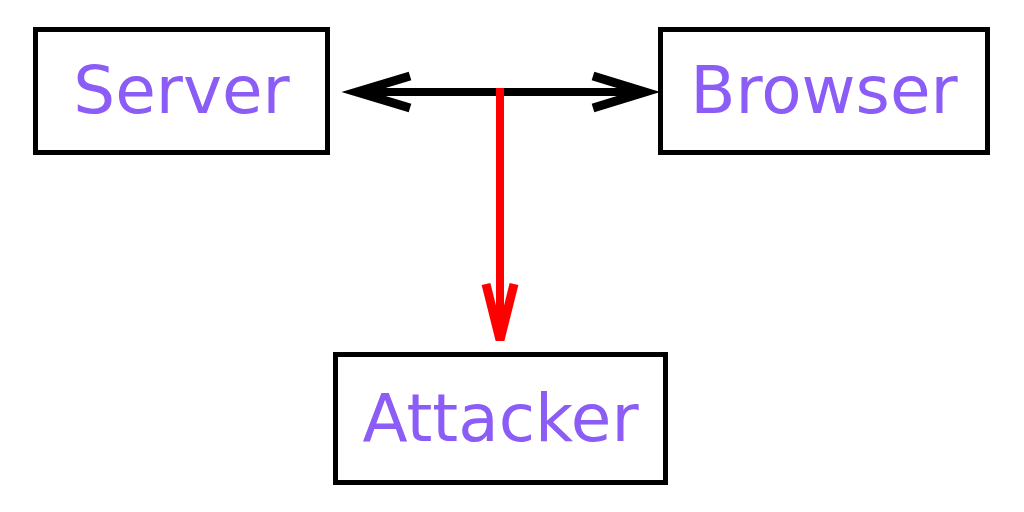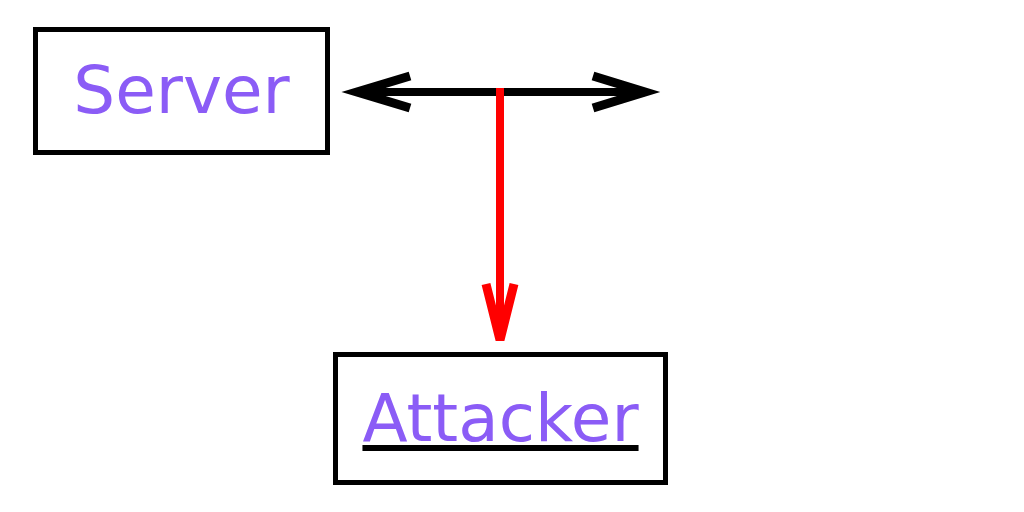--- a/index.html
+++ b/index.html
@@ -46,21 +46,20 @@
     left: 658px;
     top: 27px;
     width: 332px;
     height: 128px;
   }
   #node-attacker {
     left: 333px;
     top: 352px;
     width: 335px;
     height: 133px;
-    text-decoration: underline;
   }
   #edge-layer {
     position: absolute;
     left: 0;
     top: 0;
     width: 1024px;
     height: 512px;
     pointer-events: none;
   }
   #edge-layer .edge-hit {
@@ -83,18 +82,21 @@
     <g class="edge-hit">
       <line x1="500" y1="88" x2="500" y2="334" stroke="#ff0000" stroke-width="8" stroke-linecap="butt"></line>
       <polyline points="486,284 500,340 514,284" fill="none" stroke="#ff0000" stroke-width="9" stroke-linecap="butt" stroke-linejoin="miter"></polyline>
     </g>
   </svg>
 
   <div class="node-box" id="node-server">
     <span class="node-label">Server</span>
   </div>
 
+  <div class="node-box" id="node-browser">
+    <span class="node-label">Browser</span>
+  </div>
 
   <div class="node-box" id="node-attacker">
     <span class="node-label">Attacker</span>
   </div>
 
 </div>
 
 </body></html>

